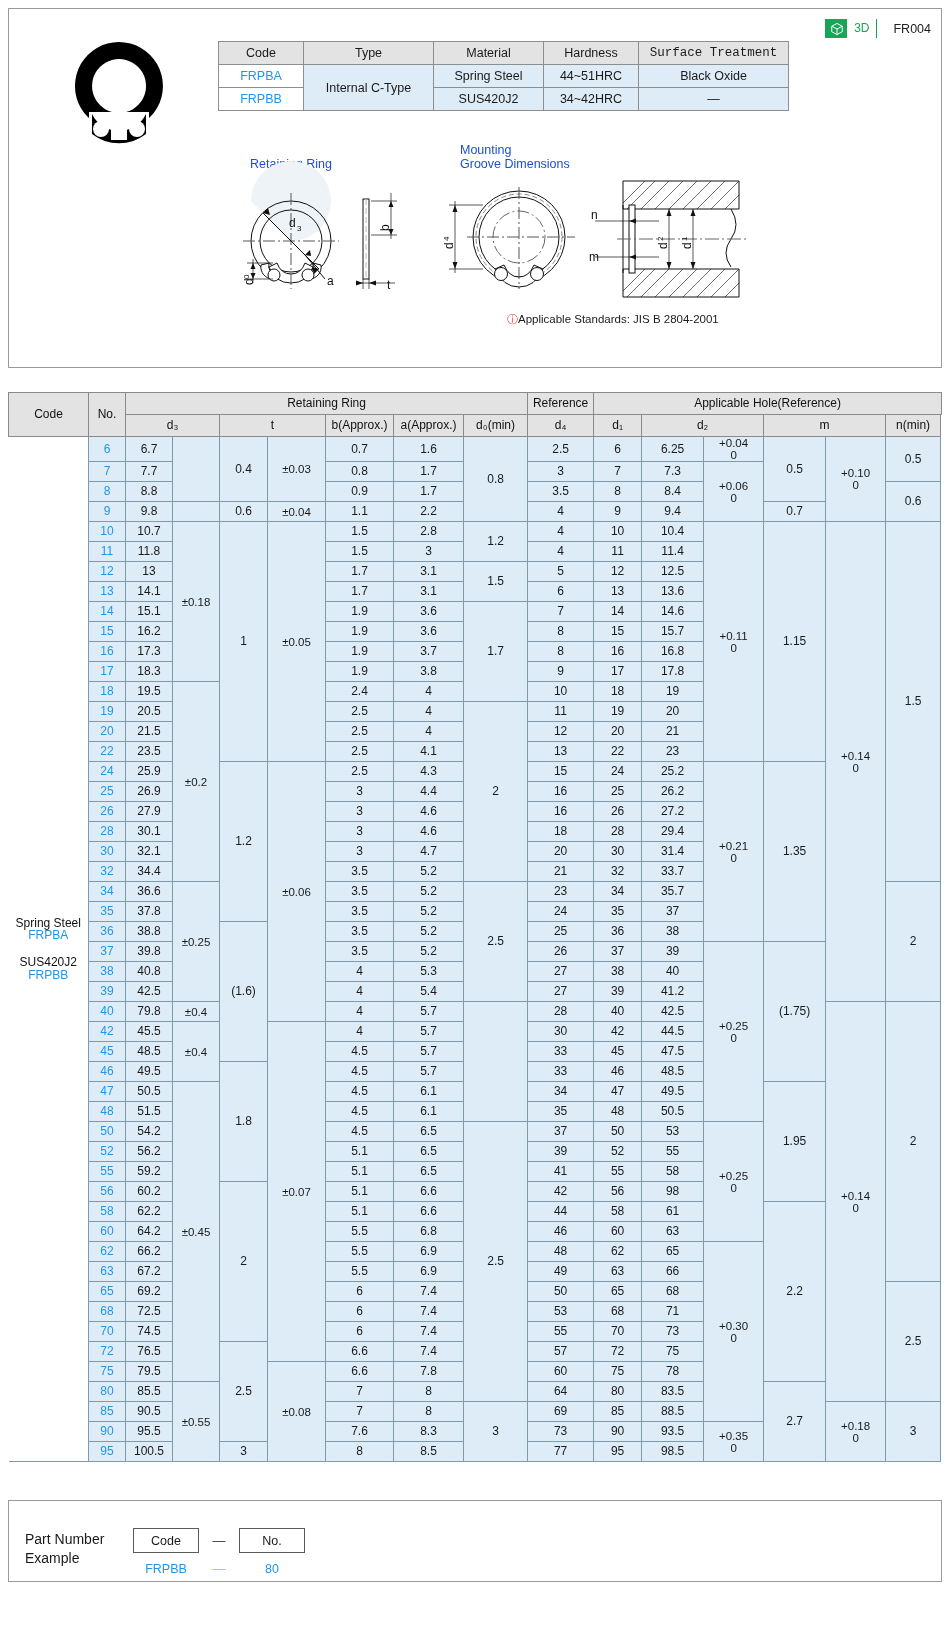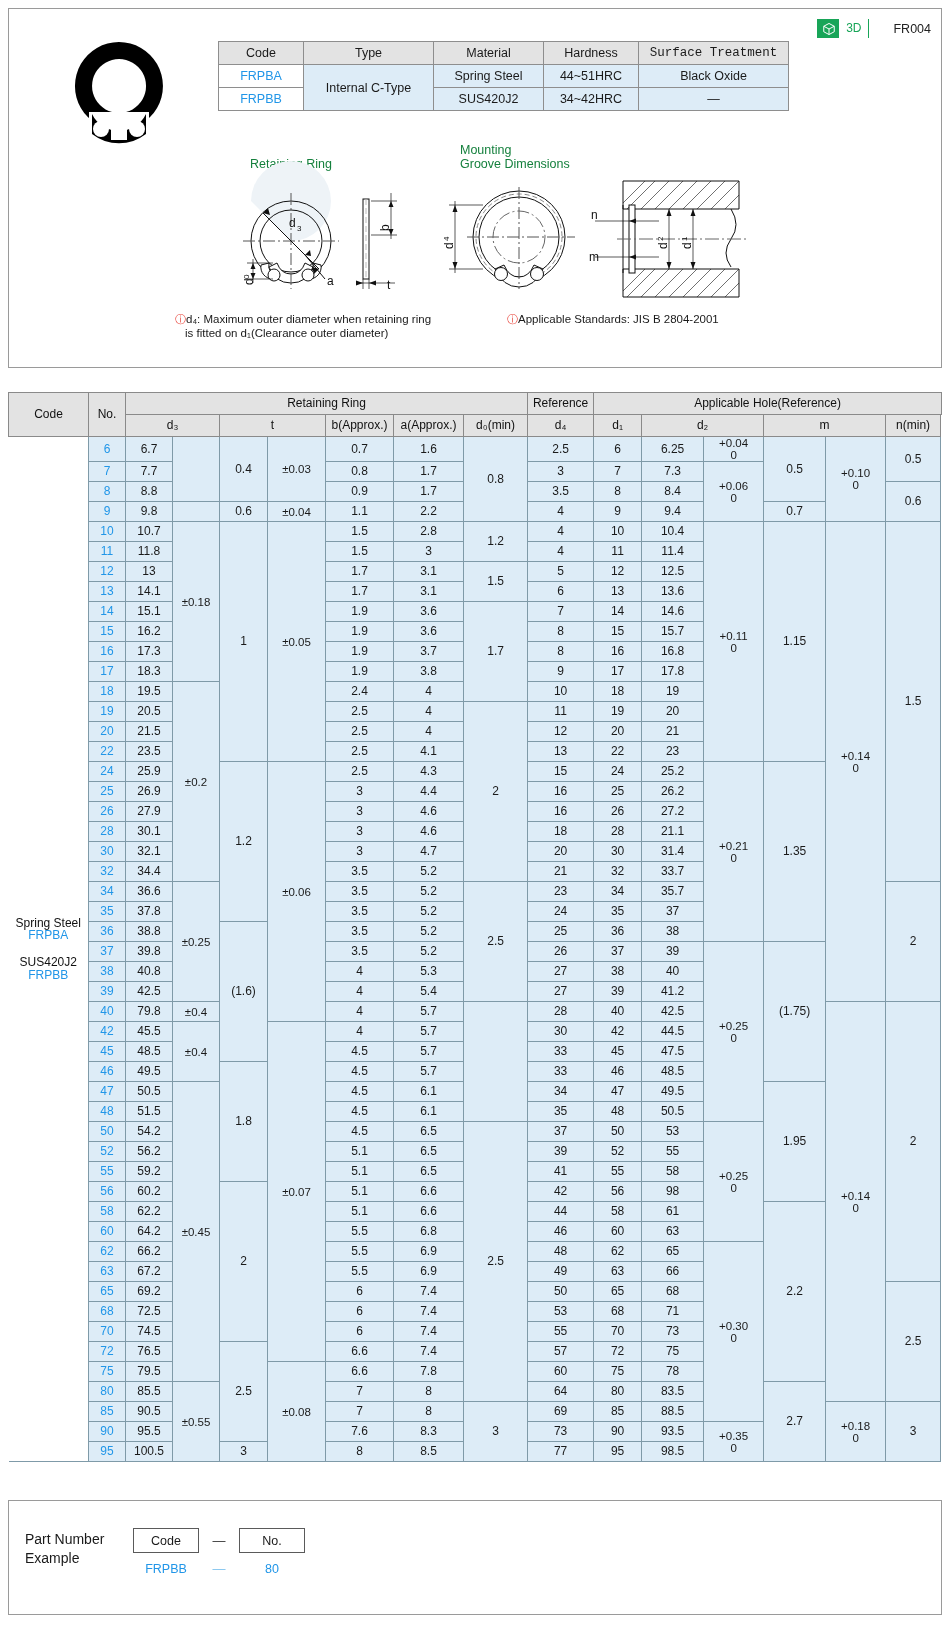--- a/index.html
+++ b/index.html
@@ -13,21 +13,21 @@
   }
   .page { position:relative; width:950px; height:1631px; }
 
   
   .top-panel{
     position:absolute; left:8px; top:8px; width:934px; height:360px;
     border:1px solid #9a9a9a; background:#fff;
   }
   .badge-row{
     position:absolute; right:10px; top:10px;
-    display:flex; align-items:center; gap:24px;text-align:center;
+    display:flex; align-items:center; gap:16px;text-align:center;
   }
   .badge3d{ display:flex; align-items:center; border:1px solid #18a558; height:19px; }
   .badge3d .cube{
     width:21px; height:19px; background:#18a558; display:flex;
     align-items:center; justify-content:center;
   }
   .badge3d .cube svg{ display:block; }
   .badge3d .lbl{
     font-size:12px; color:#18a558; padding:0 7px; line-height:19px; background:#fff;
   }
@@ -46,21 +46,21 @@
     padding:0 6px; font-weight:normal; white-space:nowrap;
   }
   .spec th{ background:#e3e3e3; color:#1a1a1a; }
   .spec td{ background:#ddecf7; }
   .spec td.codecell{ background:#fff; color:#2196e8; }
   .spec td.typecell{ background:#ddecf7; }
   .w-code{ width:85px; } .w-type{ width:130px; } .w-mat{ width:110px; }
   .w-hard{ width:95px;margin-top:9px; } .w-surf{ width:150px;font-family:Liberation Mono, monospace; }
 
   
-  .cap{ position:absolute; font-size:12.5px; color:#15803d; line-height:14px; }
+  .cap{ position:absolute; font-size:12.5px; color:#1d4ed8; line-height:14px; }
   .cap-ring{ left:241px; top:148px; }
   .cap-mount{ left:451px; top:134px; }
 
   .dwg{ position:absolute; left:0; top:0; }
 
   .note{ position:absolute; font-size:11.5px; color:#1a1a1a; line-height:14px; }
   .note .i{ color:#e8443a; font-size:11px; }
   .note1{ left:166px; top:303px; width:330px; }
   .note2{ left:498px; top:303px; width:300px; }
 
@@ -85,21 +85,21 @@
 
   
   .wm{
     position:absolute; left:330px; top:752px; font-size:64px; font-weight:bold;
     color:rgba(120,150,175,0.13); letter-spacing:4px; pointer-events:none;
     font-family:"Liberation Sans", sans-serif;
   }
 
   
   .pn{
-    position:absolute; left:8px; top:1500px; width:934px; height:115px;
+    position:absolute; left:8px; top:1500px; width:934px; height:82px;
     border:1px solid #9a9a9a; background:#fff;
   }
   .pn-label{ position:absolute; left:16px; top:29px; font-size:14px; line-height:19px; }
   .pn-boxes{ position:absolute; left:124px; top:27px; display:flex; align-items:center; gap:0; }
   .pn-box{
     border:1px solid #5a5a5a; width:66px; height:25px; line-height:25px;
     text-align:center; font-size:12.5px; background:#fff;
   }
   .pn-dash{ width:40px; text-align:center; font-size:13px; color:#333; }
   .pn-vals{ position:absolute; left:124px; top:60px; display:flex; align-items:center; }
@@ -271,24 +271,20 @@
 
           <path d="M86 30 V90" stroke="#111" stroke-width="0.7"></path>
           <path d="M86 30 l-2.5 7 l5 0 z" fill="#111" stroke="none"></path>
           <path d="M86 90 l-2.5 -7 l5 0 z" fill="#111" stroke="none"></path>
           <text x="84" y="70" font-size="12" fill="#111" stroke="none" transform="rotate(-90 84 70)">d</text>
           <text x="80" y="62" font-size="8" fill="#111" stroke="none" transform="rotate(-90 80 62)">1</text>
         </g>
       </g>
     </svg>
 
-    <div class="note note1">
-      <span class="i">ⓘ</span><span>d₄: Maximum outer diameter when retaining ring</span><br>
-      <span style="padding-left:10px">is fitted on d₁(Clearance outer diameter)</span>
-    </div>
     <div class="note note2">
       <span class="i">ⓘ</span><span>Applicable Standards: JIS  B  2804-2001</span>
     </div>
   </div>
 
   <div class="wm">FOORUI</div>
 
   <table class="tbl">
     <colgroup>
       <col style="width:80px">
@@ -556,21 +552,21 @@
           <td>26</td>
           <td>27.2</td>
         </tr>
         <tr>
           <td class="num">28</td>
           <td>30.1</td>
           <td>3</td>
           <td>4.6</td>
           <td>18</td>
           <td>28</td>
-          <td>21.1</td>
+          <td>29.4</td>
         </tr>
         <tr>
           <td class="num">30</td>
           <td>32.1</td>
           <td>3</td>
           <td>4.7</td>
           <td>20</td>
           <td>30</td>
           <td>31.4</td>
         </tr>

